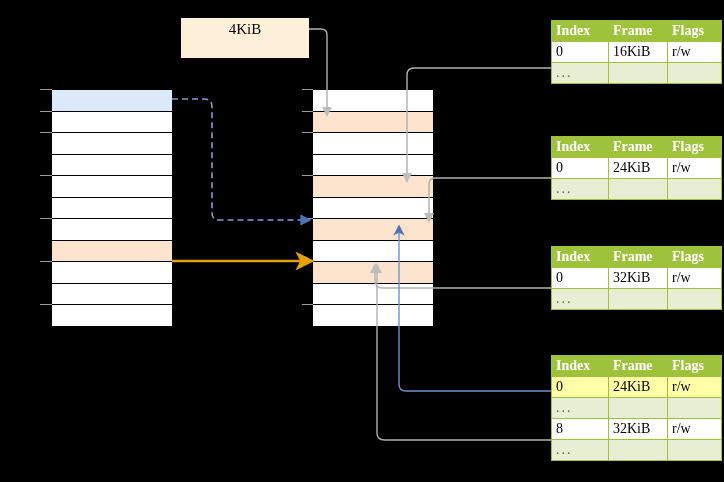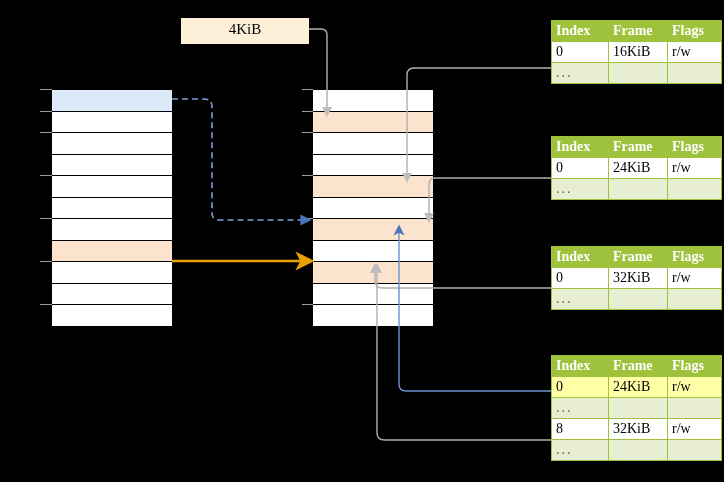--- a/index.html
+++ b/index.html
@@ -5,21 +5,21 @@
   html,body{margin:0;padding:0;background:#000;}
   body{width:724px;height:482px;position:relative;overflow:hidden;
        font-family:"Liberation Serif", serif;}
   #stage{position:absolute;inset:0;width:724px;height:482px;}
 
   
   .abs{position:absolute;box-sizing:border-box;}
 
   
   #kib-label{
-    left:181px;top:18px;width:128px;height:26px;
+    left:181px;top:18px;width:128px;height:40px;
     background:#fdefd8;color:#000;
     font-size:15px;line-height:22px;text-align:center;
     font-family:"Liberation Serif", serif;
   }
   .cell{position:absolute;box-sizing:border-box;
         border:1px solid #000;background:#fff;}
   .cell.blue{background:#dce9f9;}
   .cell.peach{background:#fce3cd;}
 
   .tick{position:absolute;background:#9b9b9b;height:1px;}

